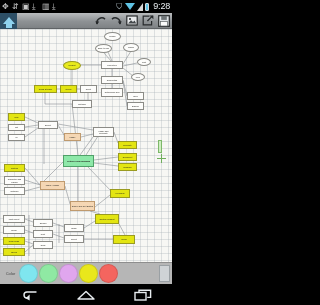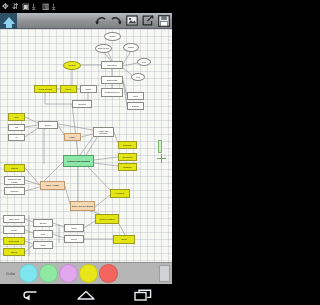--- a/index.html
+++ b/index.html
@@ -131,20 +131,27 @@
 
 <div id="statusbar">
   <div class="sb-left">
     <span class="sbicon ic-sync"></span>
     <span class="sbicon ic-usb"></span>
     <span class="sbicon ic-sd"></span>
     <span class="sbicon ic-dl"></span>
     <span class="sbicon ic-cam"></span>
     <span class="sbicon ic-dl2"></span>
   </div>
+  <div class="sb-right">
+    <span class="sbicon ic-shield"></span>
+    <span class="ic-wifi"></span>
+    <span class="ic-sig"></span>
+    <span class="ic-bat"></span>
+    <span id="clock">9:28</span>
+  </div>
 </div>
 
 <div id="toolbar">
   <div id="home-btn">
     <span class="home-glyph"></span>
   </div>
   <div id="toolbar-spacer"></div>
 
   <div class="tb-btn">
     <svg width="13" height="11" viewBox="0 0 13 11">

